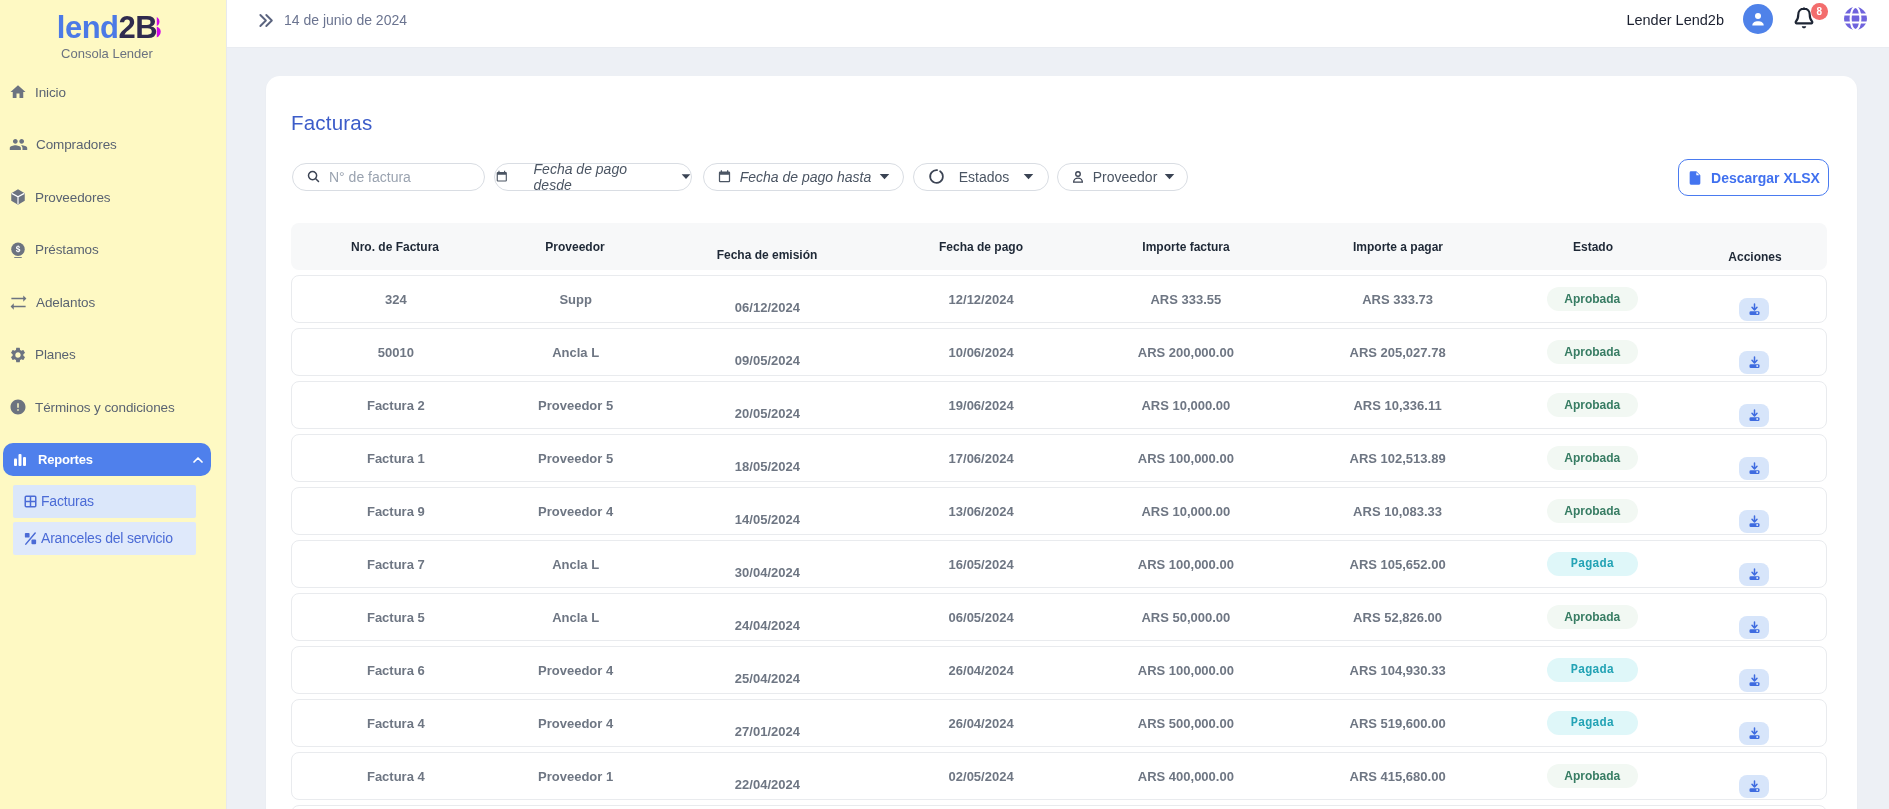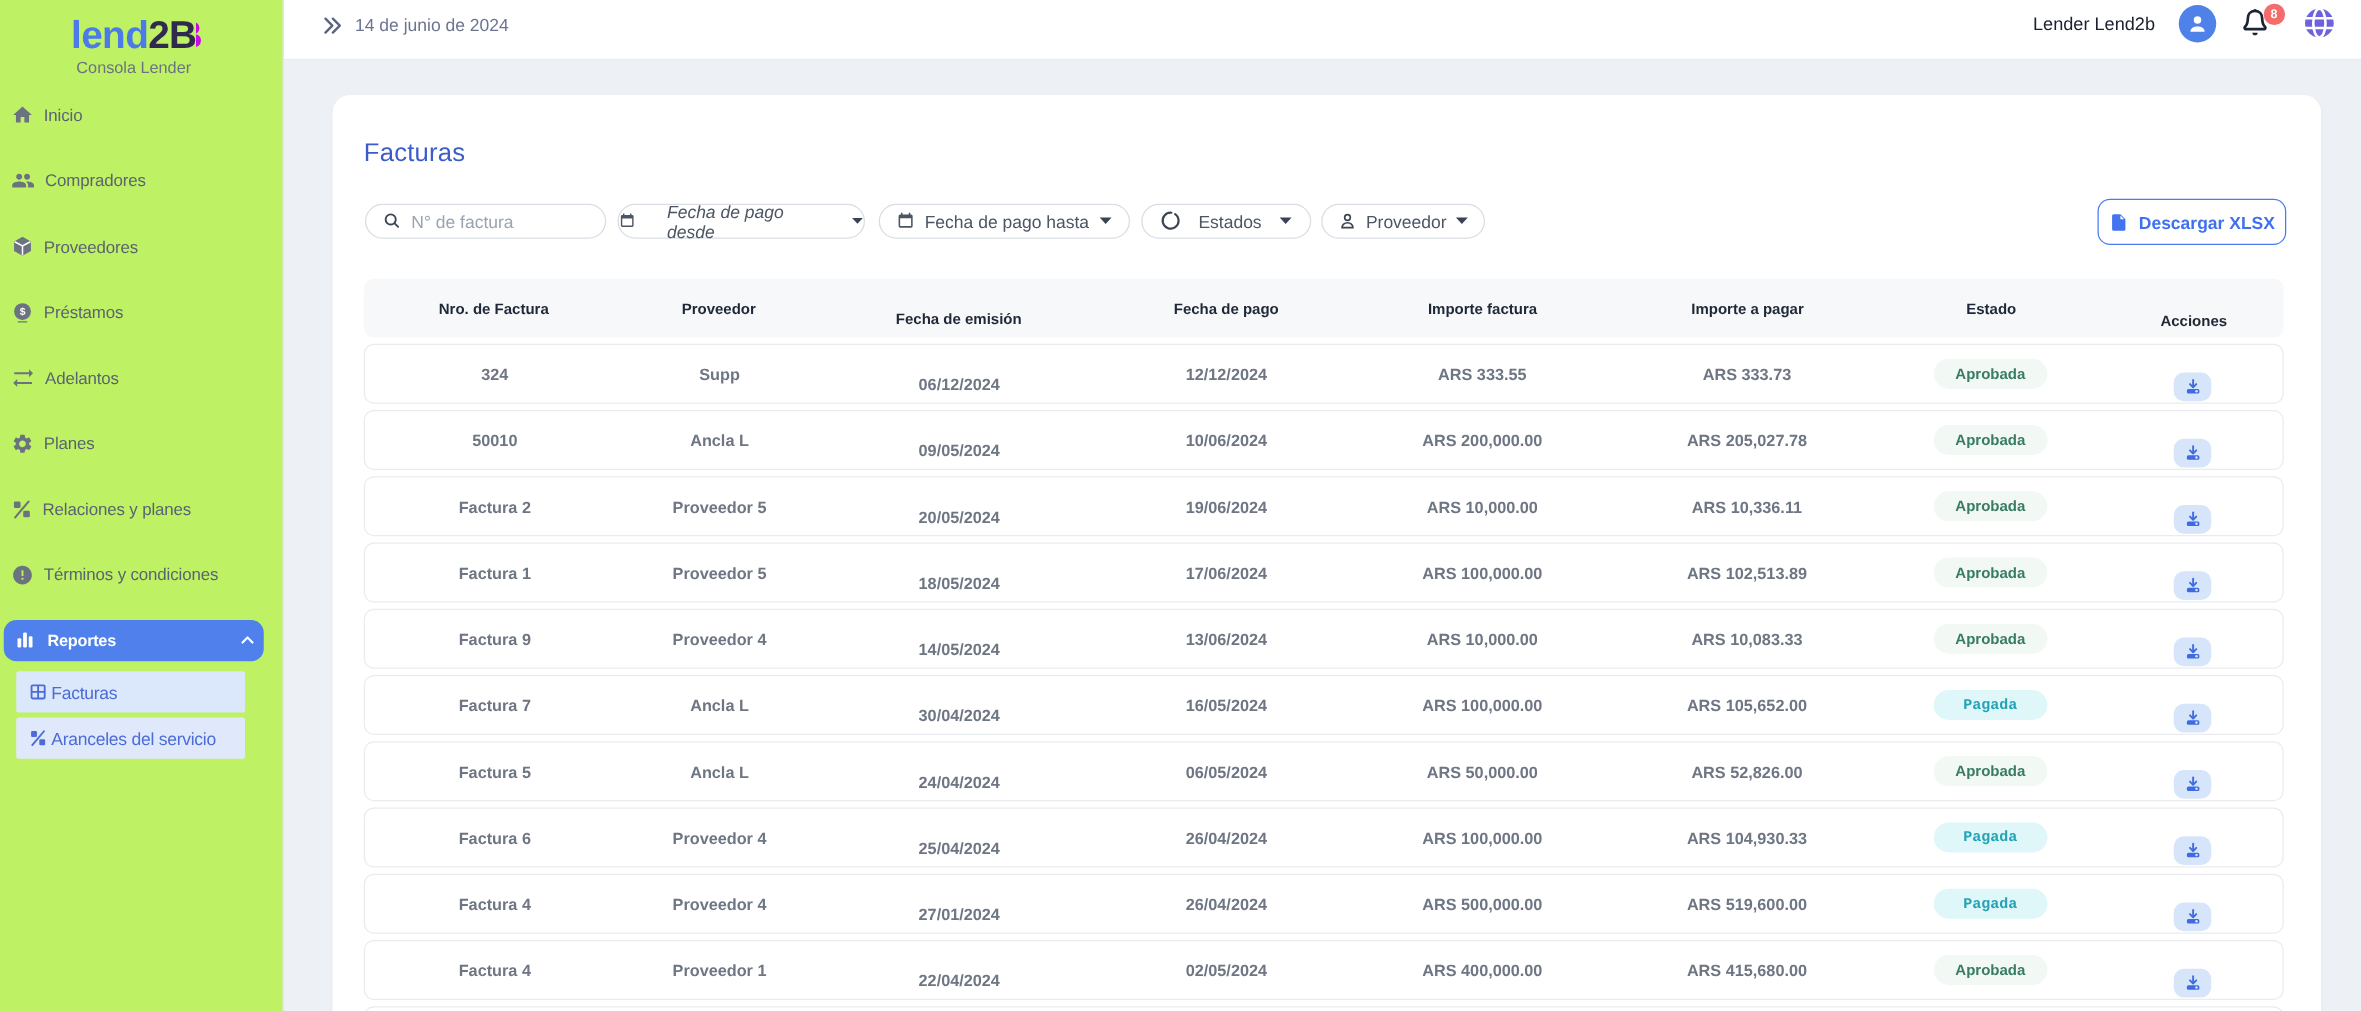--- a/index.html
+++ b/index.html
@@ -1,20 +1,20 @@
 <!DOCTYPE html>
 <html lang="es"><head>
 <meta charset="utf-8">
 <title>Consola Lender</title>
 <style>
 * { margin:0; padding:0; box-sizing:border-box; }
 html,body { width:1889px; height:809px; overflow:hidden; font-family:"Liberation Sans", sans-serif; background:#edf0f5; }
 
 
-.sidebar { position:absolute; left:0; top:0; width:227px; height:809px; background:#bef264; border-right:1px solid #e7e9ee; z-index:5; }
+.sidebar { position:absolute; left:0; top:0; width:227px; height:809px; background:#fef9c3; border-right:1px solid #e7e9ee; z-index:5; }
 .logo { position:absolute; top:10px; left:0; width:214px; text-align:center; font-size:31px; font-weight:700; letter-spacing:-0.5px; color:#4c7ae6; }
 .logo .dk { color:#302b4e; }
 .logo .bb { color:#302b4e; position:relative; }
 .logo .bb::before { content:"B"; position:absolute; left:4.5px; top:0; color:#cf06e8; clip-path:inset(0 0 0 17px); }
 .consola { position:absolute; top:46px; left:0; width:214px; text-align:center; font-size:13px; color:#6b7280; }
 nav { position:absolute; top:65.75px; left:0; right:0; }
 .item { height:52.5px; display:flex; align-items:center; padding-left:9px; gap:8px; font-size:13.5px; letter-spacing:-0.1px; color:#5a6372; }
 .item svg { flex:0 0 auto; }
 .item.active { padding:0; }
 .item.active .pill { margin-left:3px; width:208px; height:33px; border-radius:10px; background:#4f80ec; color:#fff; display:flex; align-items:center; padding-left:8px; gap:9px; font-weight:700; font-size:13px; letter-spacing:-0.2px; position:relative; }
@@ -34,21 +34,21 @@
 
 
 .main { position:absolute; left:227px; top:48px; right:0; bottom:0; background:#edf0f5; overflow:hidden; }
 .card { position:absolute; left:39px; top:28px; width:1591px; height:860px; background:#fff; border-radius:14px; box-shadow:0 1px 2px rgba(16,24,40,.04); }
 .card h1 { position:absolute; left:25px; top:35px; font-size:20.5px; font-weight:500; color:#3c5cc9; letter-spacing:0.2px; }
 
 
 .pillf { position:absolute; top:87px; height:27.5px; border:1px solid #d9dde3; border-radius:14px; display:flex; align-items:center; font-size:14px; color:#4b5563; background:#fff; }
 .pf1 { left:26px; width:193px; padding-left:13px; gap:8px; color:#9aa3b0; }
 .pf2 { left:228px; width:198px; justify-content:center; gap:25px;font-style:italic; }
-.pf3 { left:437px; width:201px; justify-content:center; gap:8px; }
+.pf3 { left:437px; width:201px; justify-content:center; gap:8px;font-style:italic; }
 .pf4 { left:647px; width:136px; justify-content:center; gap:14px; }
 .pf5 { left:791px; width:131px; justify-content:center; gap:7px; }
 .xlsx { position:absolute; left:1412px; top:83px; width:151px; height:37px; border:1.5px solid #4a7bf0; border-radius:10px; background:#fff; color:#4070ef; font-size:14px; font-weight:700; display:flex; align-items:center; justify-content:center; gap:8px; font-family:"Liberation Sans", sans-serif; }
 
 
 .tbl { position:absolute; left:25px; top:147px; width:1536px; }
 .thead { display:flex; height:47px; align-items:center; background:#f7f8f9; border-radius:8px; font-size:12px; font-weight:700; color:#1e2836; }
 .trow { display:flex; height:48px; align-items:center; background:#fff; border:1px solid #e9ebee; border-radius:8px; margin-top:5px; font-size:13px; font-weight:700; color:#6e7683; }
 .thead { margin-bottom:0.5px; }
 .c { text-align:center; }
@@ -78,25 +78,20 @@
           <circle cx="12" cy="11" r="9"></circle>
           <text x="12" y="15" text-anchor="middle" font-size="11" font-weight="bold" fill="#fff">$</text>
           <path d="M7 21.4h10v1.2H7z"></path>
         </svg>Préstamos</div>
     <div class="item"><svg width="19" height="19" viewBox="0 0 24 24" fill="#6c7380">
           <path d="m18 11 4-4-4-4v3H3v2h15v3zM6 13l-4 4 4 4v-3h15v-2H6v-3z"></path>
         </svg>Adelantos</div>
     <div class="item"><svg width="18" height="18" viewBox="0 0 24 24" fill="#6c7380">
           <path d="M19.14 12.94c.04-.3.06-.61.06-.94 0-.32-.02-.64-.07-.94l2.03-1.58a.49.49 0 0 0 .12-.61l-1.92-3.32a.488.488 0 0 0-.59-.22l-2.39.96c-.5-.38-1.03-.7-1.62-.94l-.36-2.54a.484.484 0 0 0-.48-.41h-3.84c-.24 0-.43.17-.47.41l-.36 2.54c-.59.24-1.13.57-1.62.94l-2.39-.96c-.22-.08-.47 0-.59.22L2.74 8.87c-.12.21-.08.47.12.61l2.03 1.58c-.05.3-.09.63-.09.94s.02.64.07.94l-2.03 1.58a.49.49 0 0 0-.12.61l1.92 3.32c.12.22.37.29.59.22l2.39-.96c.5.38 1.03.7 1.62.94l.36 2.54c.05.24.24.41.48.41h3.84c.24 0 .44-.17.47-.41l.36-2.54c.59-.24 1.13-.56 1.62-.94l2.39.96c.22.08.47 0 .59-.22l1.92-3.32c.12-.22.07-.47-.12-.61l-2.01-1.58zM12 15.6A3.61 3.61 0 0 1 8.4 12c0-1.98 1.62-3.6 3.6-3.6s3.6 1.62 3.6 3.6-1.62 3.6-3.6 3.6z"></path>
         </svg>Planes</div>
-    <div class="item"><svg width="17" height="17" viewBox="0 0 24 24" fill="#6c7380">
-          <path d="M19.5 3.2 4.5 21" stroke="#6c7380" stroke-width="2.4" stroke-linecap="round" fill="none"></path>
-          <rect x="3" y="3" width="7.5" height="7.5" rx="1.5"></rect>
-          <rect x="13.5" y="13.5" width="7.5" height="7.5" rx="1.5"></rect>
-        </svg>Relaciones y planes</div>
     <div class="item"><svg width="18" height="18" viewBox="0 0 24 24" fill="#6c7380">
           <path d="M12 2C6.48 2 2 6.48 2 12s4.48 10 10 10 10-4.48 10-10S17.52 2 12 2zm1 15h-2v-2h2v2zm0-4h-2V7h2v6z"></path>
         </svg>Términos y condiciones</div>
     <div class="item active">
         <div class="pill"><svg width="18" height="18" viewBox="0 0 24 24" fill="#fff">
             <rect x="4" y="10" width="4" height="10" rx="1.3"></rect>
             <rect x="10" y="4" width="4" height="16" rx="1.3"></rect>
             <rect x="16" y="8" width="4" height="12" rx="1.3"></rect>
           </svg>Reportes<svg class="chev" width="16" height="16" viewBox="0 0 24 24" fill="none" stroke="#fff" stroke-width="2.6" stroke-linecap="round" stroke-linejoin="round">
             <path d="m6 15 6-6 6 6"></path>

